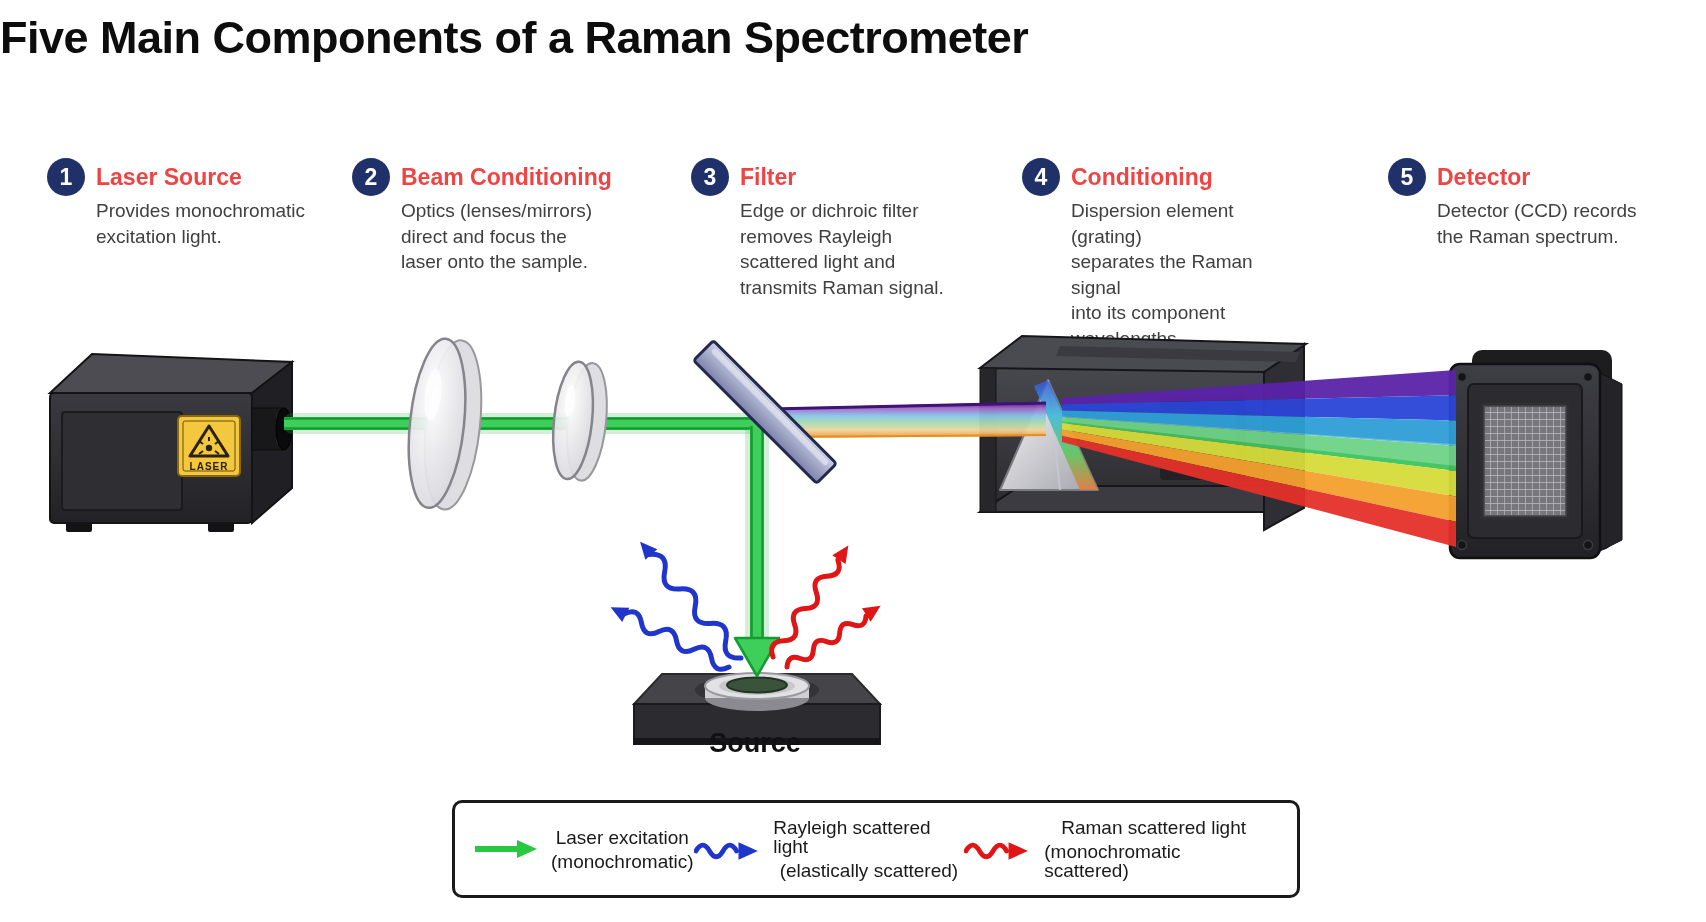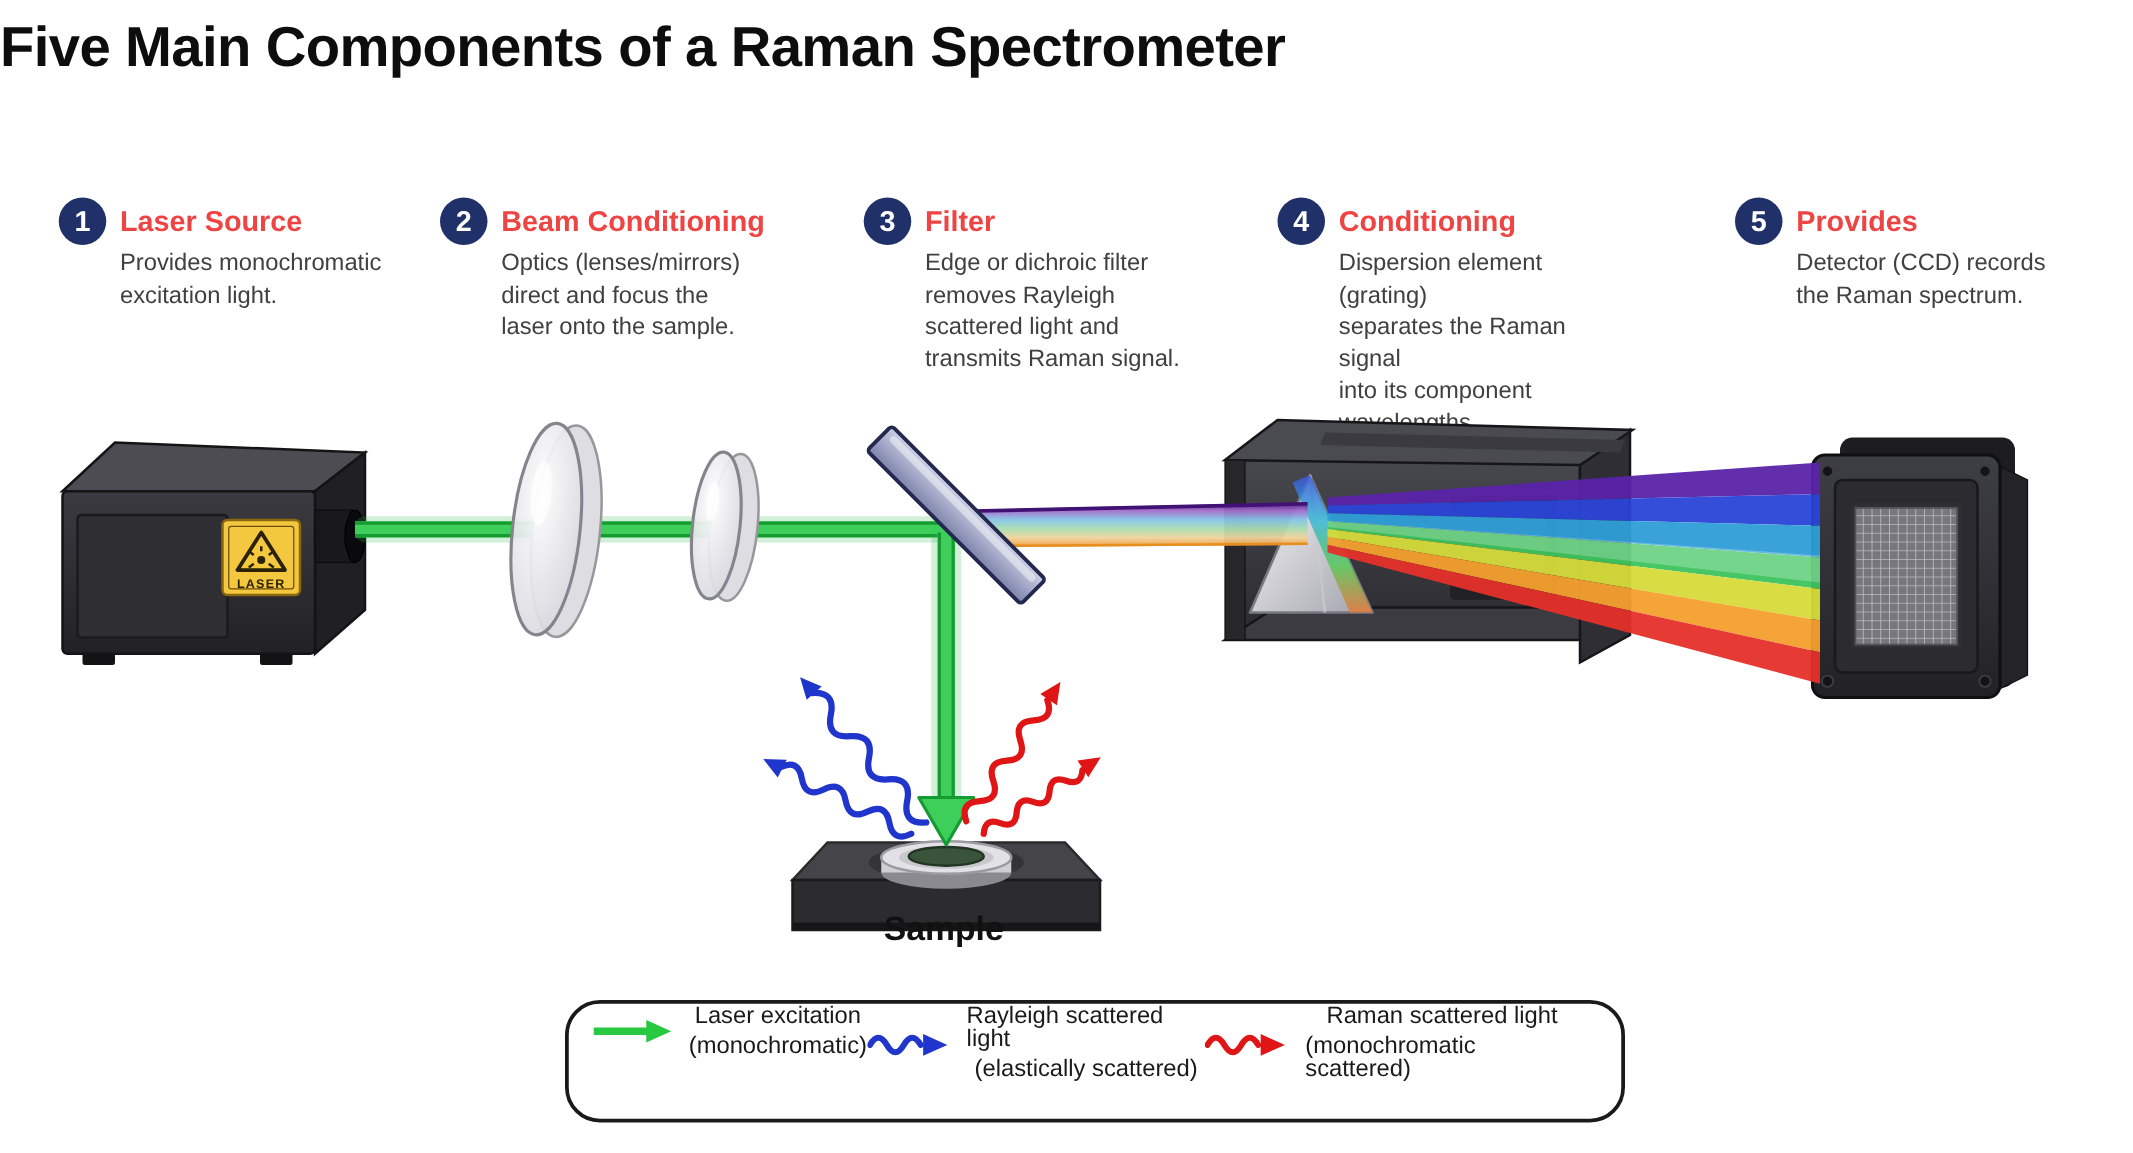--- a/index.html
+++ b/index.html
@@ -14,21 +14,21 @@
   .c4{left:1022px;top:158px;width:270px;}
   .c5{left:1388px;top:158px;width:250px;}
   .badge{flex:0 0 38px;width:38px;height:38px;border-radius:50%;background:#203069;
          color:#fff;font-weight:bold;font-size:23px;display:flex;align-items:center;justify-content:center;}
   .ctext{display:flex;flex-direction:column;}
   .cname{font-size:23px;font-weight:bold;color:#ef4444;line-height:38px;white-space:nowrap;}
   .cdesc{font-size:19px;line-height:25.5px;color:#404040;white-space:pre-line;margin-top:2px;}
   .sample-label{position:absolute;left:655px;top:728px;width:200px;text-align:center;
                 font-size:27px;font-weight:bold;color:#111;}
   .legend{position:absolute;left:452px;top:800px;width:848px;height:98px;border:3px solid #1a1a1a;
-          border-radius:28px;background:#fff;display:flex;align-items:flex-start;
+          border-radius:10px;background:#fff;display:flex;align-items:center;
           justify-content:space-between;padding:0 34px 0 18px;box-sizing:border-box;}
   .legend-item{display:flex;align-items:center;gap:12px;}
   .legend-text{display:flex;flex-direction:column;align-items:center;gap:5px;}
   .legend-line{font-size:19px;color:#1a1a1a;line-height:1;}
   svg{display:block;}
   .diagram{position:absolute;left:0;top:0;}
 </style>
 </head>
 <body>
 
@@ -69,21 +69,21 @@
       <div class="cname">Conditioning</div>
       <div class="cdesc">Dispersion element (grating)
 separates the Raman signal
 into its component
 wavelengths.</div>
     </div>
   </div>
   <div class="component c5">
     <div class="badge">5</div>
     <div class="ctext">
-      <div class="cname">Provides</div>
+      <div class="cname">Detector</div>
       <div class="cdesc">Detector (CCD) records
 the Raman spectrum.</div>
     </div>
   </div>
 
   <svg class="diagram" width="1706" height="922" viewBox="0 0 1706 922">
     <defs>
       <linearGradient id="boxFront" x1="0" y1="0" x2="0" y2="1">
         <stop offset="0" stop-color="#3a3a40"></stop>
           <stop offset="1" stop-color="#222226"></stop>
@@ -248,21 +248,21 @@
       <use href="#ah" transform="translate(624,614) rotate(-153.2)" fill="#1f35cc" stroke="none"></use>
     </g>
     <g stroke="#e01616" stroke-width="5" stroke-linecap="round">
       <use href="#wave" transform="translate(773,657) rotate(-56.2) scale(1.08)"></use>
       <use href="#wave" transform="translate(787,667) rotate(-32.8) scale(0.87)"></use>
       <use href="#ah" transform="translate(840,558) rotate(-56.2)" fill="#e01616" stroke="none"></use>
       <use href="#ah" transform="translate(868,614) rotate(-32.8)" fill="#e01616" stroke="none"></use>
     </g>
   </svg>
 
-  <div class="sample-label">Sample</div>
+  <div class="sample-label">Source</div>
 
   <div class="legend">
     <div class="legend-item">
       <svg width="66" height="22" viewBox="0 0 66 22">
         <line x1="2" y1="11" x2="46" y2="11" stroke="#28c840" stroke-width="6"></line>
         <polygon points="44,2 64,11 44,20" fill="#28c840"></polygon>
       </svg>
       <div class="legend-text">
         <div class="legend-line">Laser excitation</div>
         <div class="legend-line">(monochromatic)</div>

